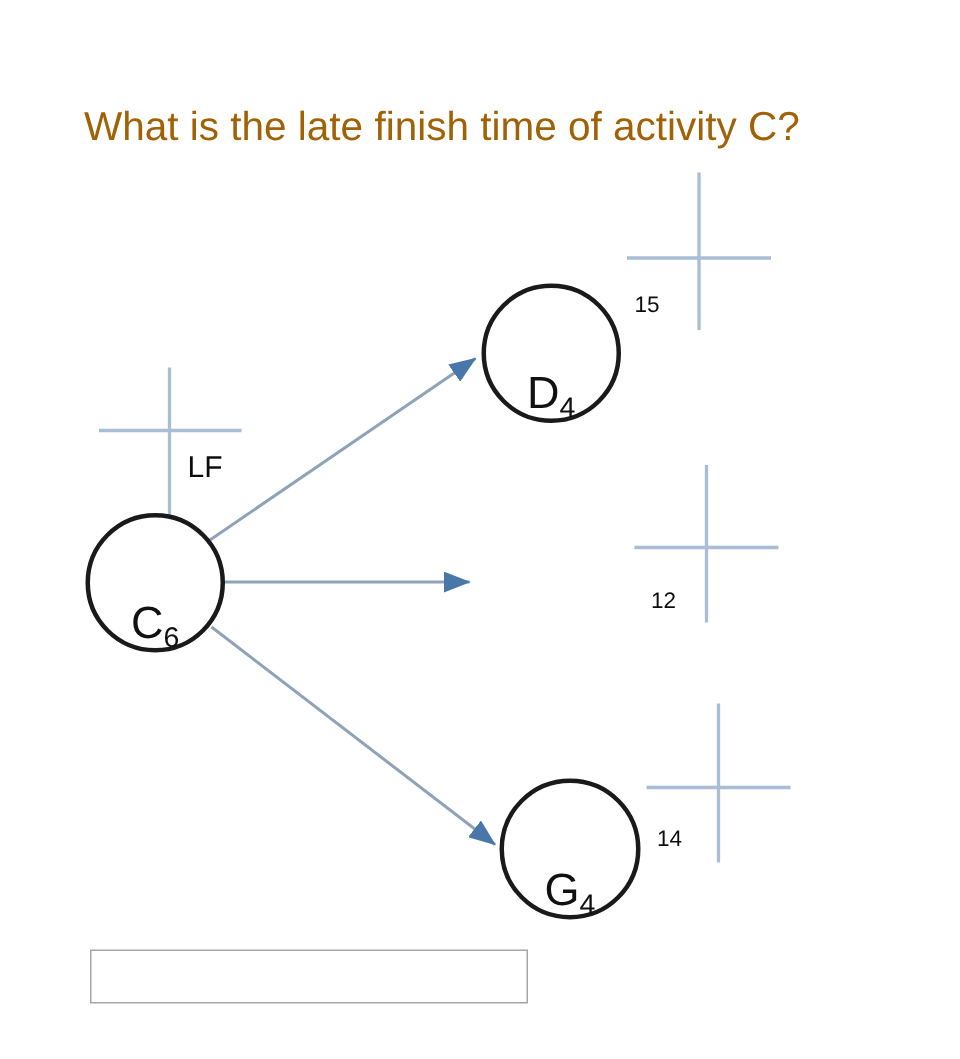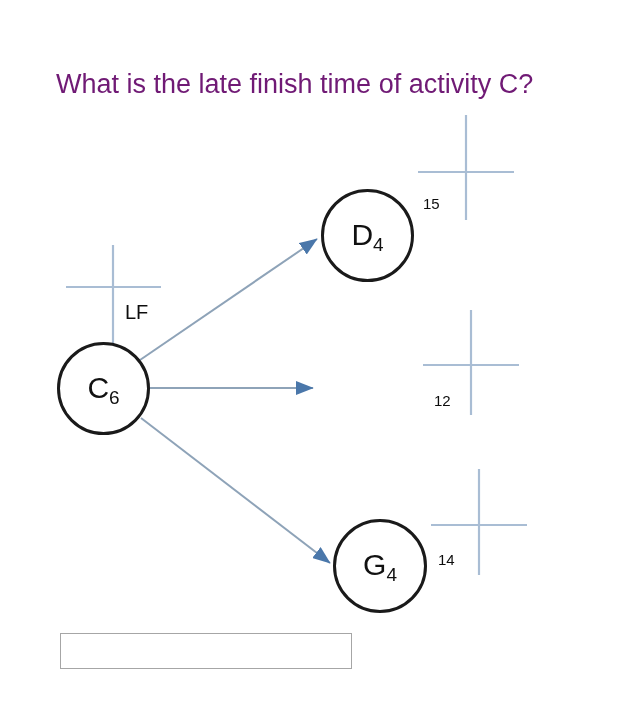--- a/index.html
+++ b/index.html
@@ -19,21 +19,21 @@
     overflow: hidden;
   }
 
   
   #question-title {
     position: absolute;
     left: 56px;
     top: 68px;
     font-size: 27px;
     line-height: 32px;
-    color: #701a75;
+    color: #a16207;
     white-space: nowrap;
     letter-spacing: 0px;
   }
 
   
   #diagram-svg {
     position: absolute;
     left: 0;
     top: 0;
     width: 640px;
@@ -41,21 +41,21 @@
   }
 
   
   .node {
     position: absolute;
     border: 3px solid #1a1a1a;
     border-radius: 50%;
     background: transparent;
     box-sizing: border-box;
     display: flex;
-    align-items: center;
+    align-items: flex-end;
     justify-content: center;
   }
   .node-label {
     font-size: 30px;
     color: #111111;
     line-height: 1;
     position: relative;
     top: -1px;
   }
   .node-label sub {

